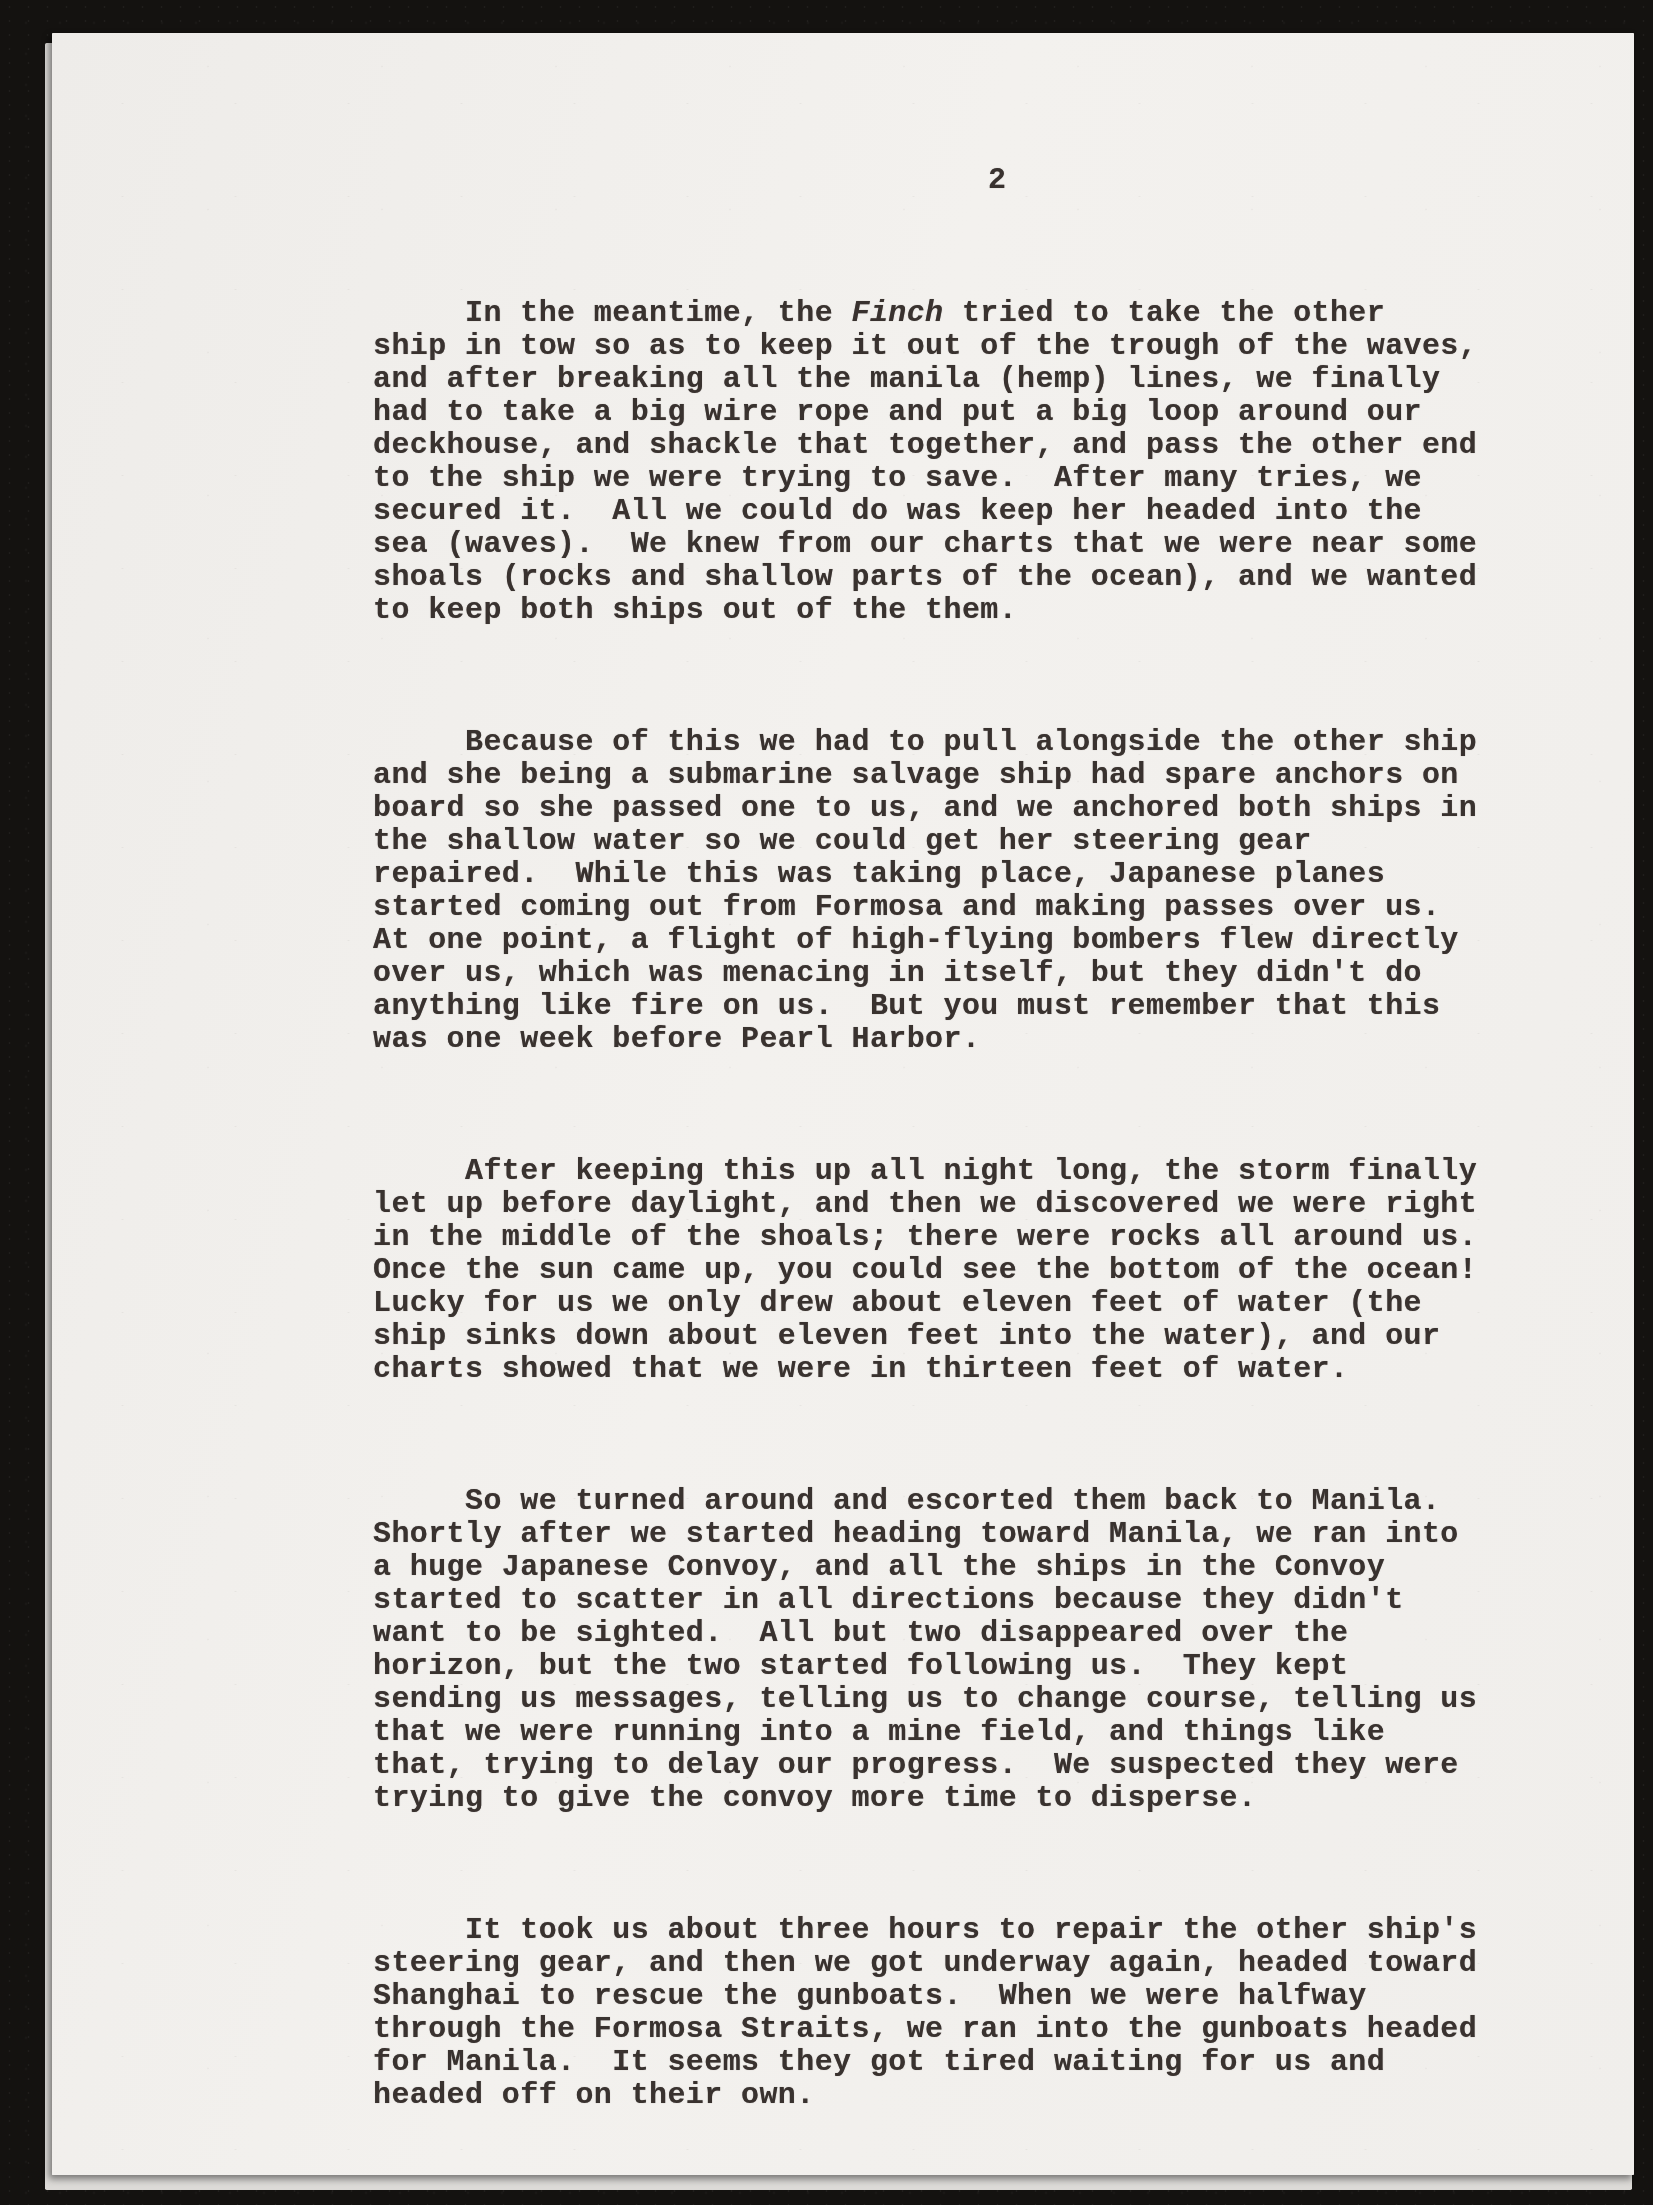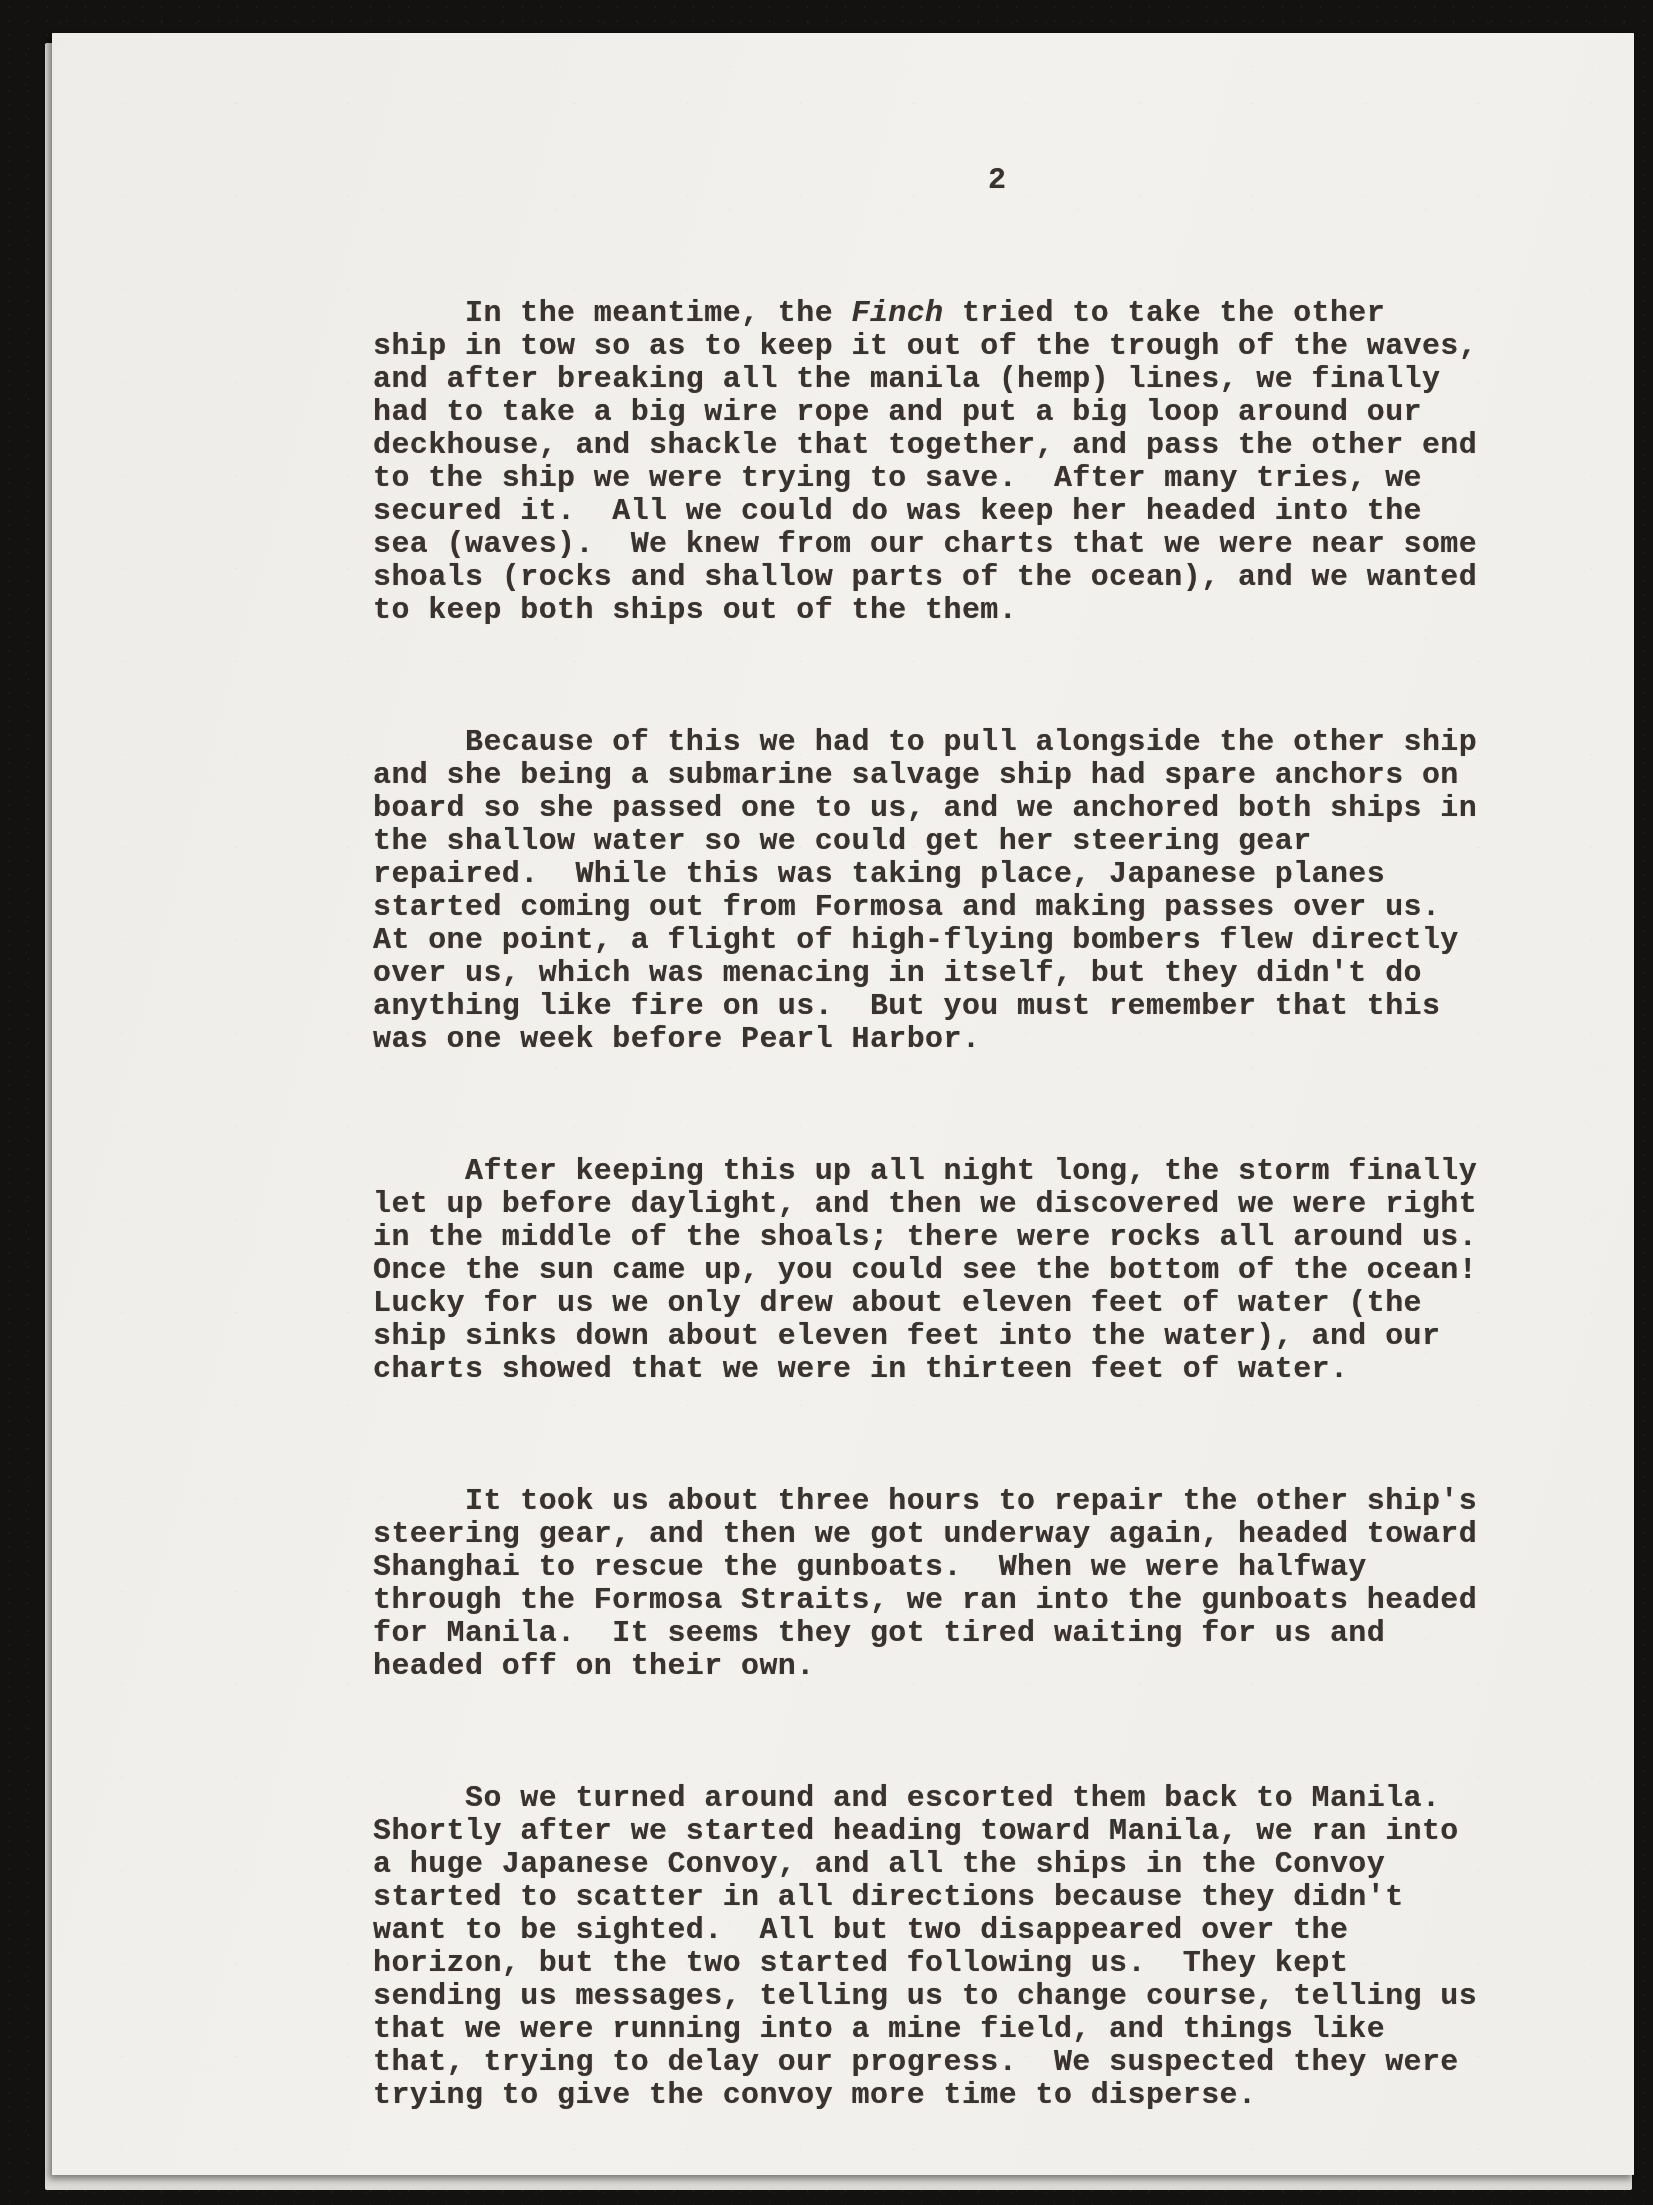--- a/index.html
+++ b/index.html
@@ -113,36 +113,36 @@
 over us, which was menacing in itself, but they didn't do
 anything like fire on us.  But you must remember that this
 was one week before Pearl Harbor.</p>
     <p>     After keeping this up all night long, the storm finally
 let up before daylight, and then we discovered we were right
 in the middle of the shoals; there were rocks all around us.
 Once the sun came up, you could see the bottom of the ocean!
 Lucky for us we only drew about eleven feet of water (the
 ship sinks down about eleven feet into the water), and our
 charts showed that we were in thirteen feet of water.</p>
-    <p>     It took us about three hours to repair the other ship's
-steering gear, and then we got underway again, headed toward
-Shanghai to rescue the gunboats.  When we were halfway
-through the Formosa Straits, we ran into the gunboats headed
-for Manila.  It seems they got tired waiting for us and
-headed off on their own.</p>
     <p>     So we turned around and escorted them back to Manila.
 Shortly after we started heading toward Manila, we ran into
 a huge Japanese Convoy, and all the ships in the Convoy
 started to scatter in all directions because they didn't
 want to be sighted.  All but two disappeared over the
 horizon, but the two started following us.  They kept
 sending us messages, telling us to change course, telling us
 that we were running into a mine field, and things like
 that, trying to delay our progress.  We suspected they were
 trying to give the convoy more time to disperse.</p>
+    <p>     It took us about three hours to repair the other ship's
+steering gear, and then we got underway again, headed toward
+Shanghai to rescue the gunboats.  When we were halfway
+through the Formosa Straits, we ran into the gunboats headed
+for Manila.  It seems they got tired waiting for us and
+headed off on their own.</p>
     <p>     The two ships followed us on into the night; one would
 drop way back, and darken ship (turn their lights out); the
 other would be close by, sending us these crazy messages,
 but we had an admiral on board one of the gunboats who had
 given out orders to all the skippers to ignore any messages
 the Japanese were sending.</p>
   </div>
 </div>
 
 

